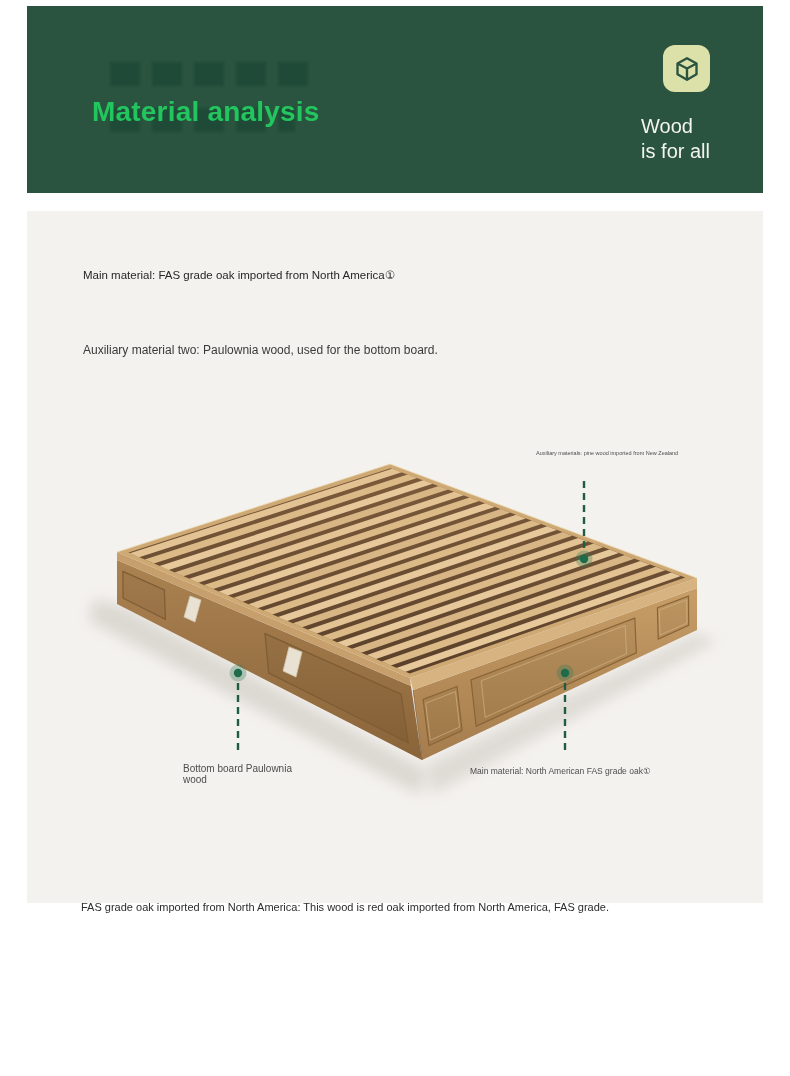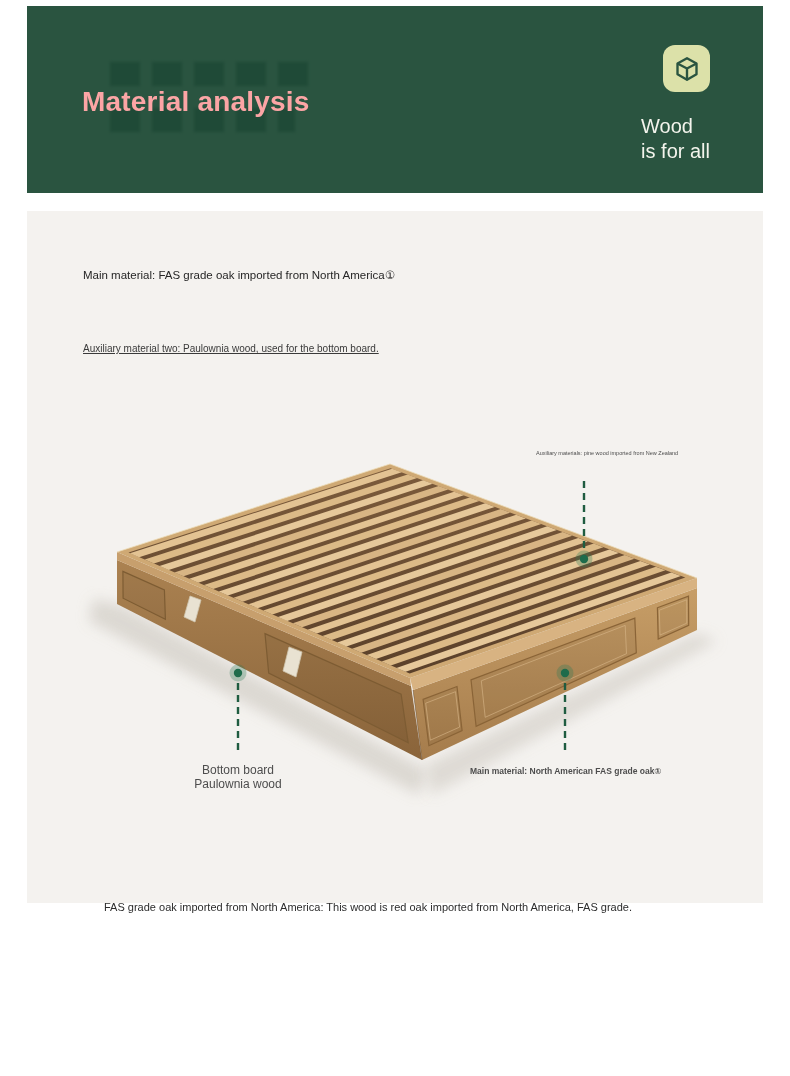--- a/index.html
+++ b/index.html
@@ -6,40 +6,40 @@
   .page{position:relative;width:790px;height:1076px;background:#ffffff;overflow:hidden;
         font-family:"Liberation Sans","DejaVu Sans",sans-serif;}
 
   
   .banner{position:absolute;left:27px;top:6px;width:736px;height:187px;background:#2a5440;}
   .ghost{position:absolute;left:83px;top:50px;width:210px;height:86px;filter:blur(1.5px);opacity:.75;}
   .ghost .gbar{position:absolute;left:0;width:100%;height:24px;
         background:repeating-linear-gradient(90deg,#1c4734 0 30px,rgba(0,0,0,0) 30px 42px);}
   .ghost .gbar.g1{top:6px;}
   .ghost .gbar.g2{top:52px;width:88%;}
-  .banner h1{position:absolute;left:51px;top:76px;margin:4px;font-size:28px;font-weight:700;
-        letter-spacing:.2px;color:#fca5a5;text-align:center;}
+  .banner h1{position:absolute;left:51px;top:76px;margin:14px;font-size:28px;font-weight:700;
+        letter-spacing:.2px;color:#22c55e;text-align:center;}
   .icon-box{position:absolute;left:636px;top:39px;width:47px;height:47px;border-radius:12px;
         background:#dce1a9;display:flex;align-items:center;justify-content:center;}
   .tagline{position:absolute;right:53px;top:108px;text-align:left;color:#f3f4ec;
         font-size:20px;line-height:25px;font-weight:400;}
 
   
   .card{position:absolute;left:27px;top:211px;width:736px;height:692px;background:#f4f2ef;}
   .mat-line1{position:absolute;left:56px;top:57px;font-size:11.5px;color:#262626;}
   .mat-line2{position:absolute;left:55px;top:89px;font-size:13.5px;font-weight:500;color:#151515;}
-  .mat-line3{position:absolute;left:56px;top:132px;font-size:10px;color:#3a3a3a;text-decoration:underline;}
+  .mat-line3{position:absolute;left:56px;top:132px;font-size:12px;color:#3a3a3a;}
 
   #bed-svg{position:absolute;left:0;top:0;width:736px;height:780px;}
 
   .ann{position:absolute;color:#4d4d4d;white-space:nowrap;}
   .ann-pine{left:509px;top:239px;font-size:5.5px;}
-  .ann-paulownia{left:156px;top:552px;width:110px;text-align:center;font-size:12px;white-space:normal;}
-  .ann-oak{left:443px;top:555px;font-size:8.5px;font-weight:bold;}
-  .footer-note{position:absolute;left:54px;top:690px;font-size:11px;color:#2c2c2c;margin-left:23px;}
+  .ann-paulownia{left:156px;top:552px;width:110px;text-align:left;font-size:10px;white-space:normal;}
+  .ann-oak{left:443px;top:555px;font-size:8.5px;}
+  .footer-note{position:absolute;left:54px;top:690px;font-size:11px;color:#2c2c2c;}
 </style>
 </head>
 <body>
 
 <div class="page">
 
   <header class="banner">
     <div class="ghost">
       <div class="gbar g1"></div>
       <div class="gbar g2"></div>

